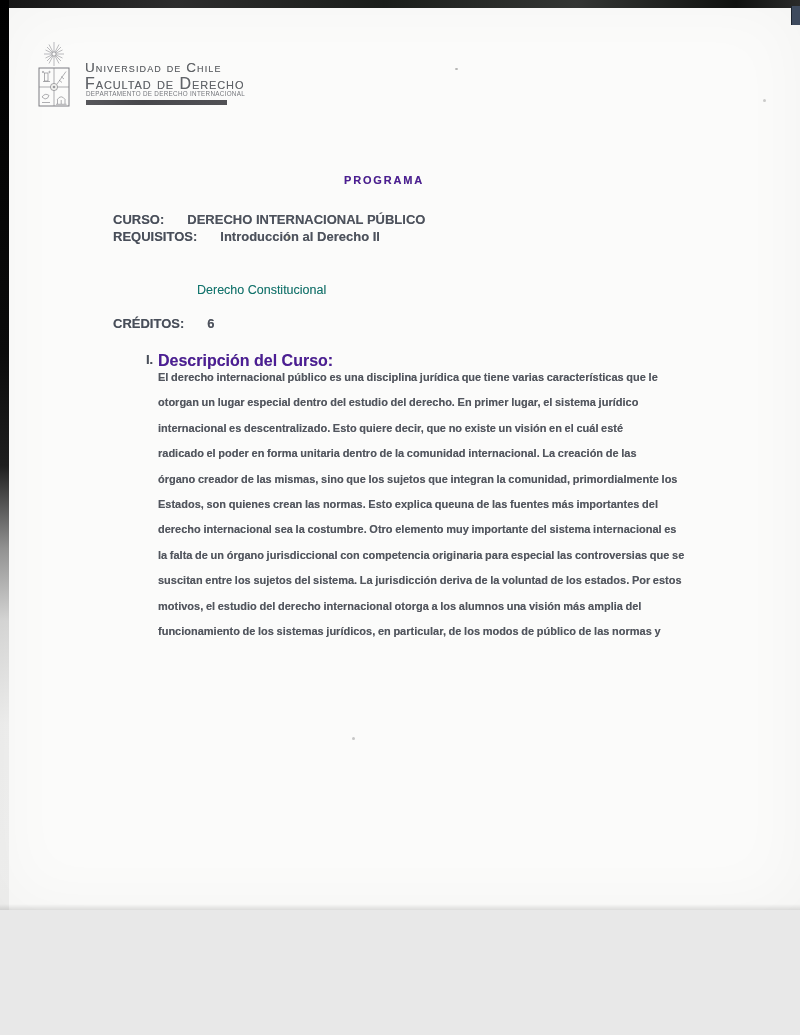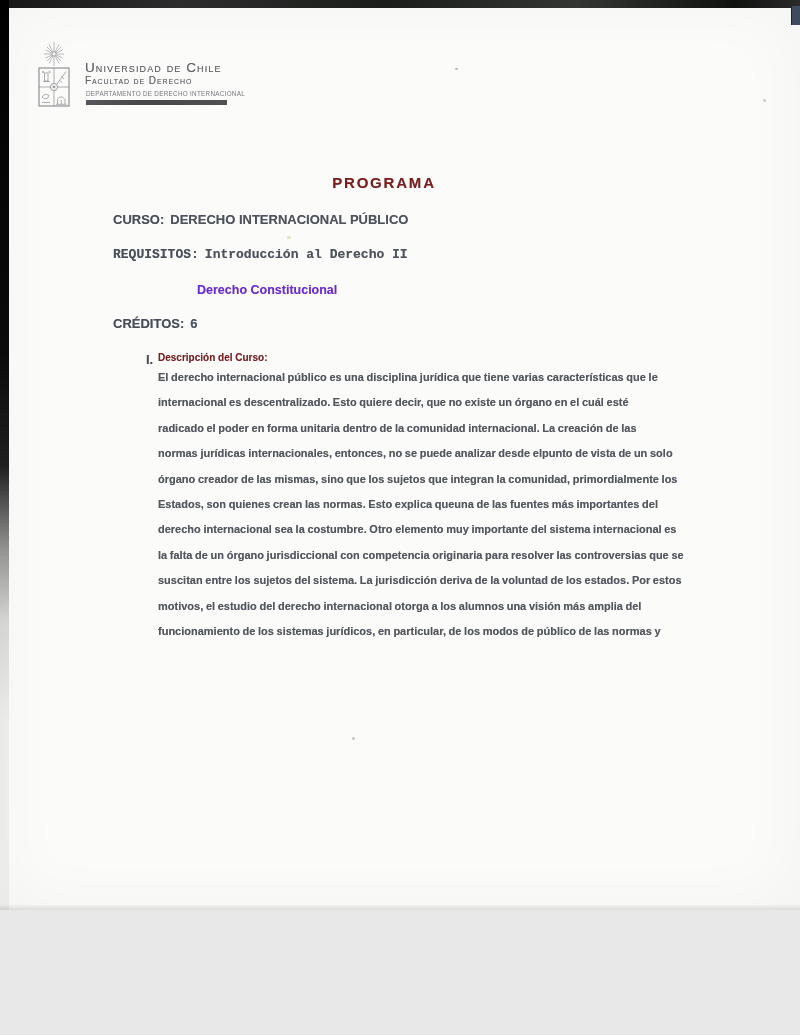--- a/index.html
+++ b/index.html
@@ -32,62 +32,62 @@
   .speck{position:absolute;border-radius:50%;}
   
   .crest{position:absolute;left:36px;top:42px;}
   .univ-name{
     position:absolute;left:85px;top:60px;
     font-variant:small-caps;font-size:13.5px;letter-spacing:1.1px;
     color:#5f6266;text-shadow:0 0 0.5px rgba(95,98,102,0.5);
   }
   .fac-name{
     position:absolute;left:85px;top:75px;
-    font-variant:small-caps;font-size:10px;letter-spacing:0.9px;
+    font-variant:small-caps;font-size:16px;letter-spacing:0.9px;
     color:#606368;text-shadow:0 0 0.5px rgba(96,99,104,0.5);
   }
   .dept-name{
     position:absolute;left:86px;top:90px;
     font-size:6.3px;letter-spacing:0.3px;text-transform:uppercase;
     color:#74767b;
   }
   .header-bar{
     position:absolute;left:86px;top:100px;width:141px;height:5px;
     background:linear-gradient(90deg,#57575b,#47474b 40%,#515155);
   }
   
   .doc-title{
     position:absolute;left:0;right:32px;top:174px;
-    text-align:center;font-size:15px;font-weight:bold;letter-spacing:1.8px;
-    color:#7f1d1d;text-shadow:0 0 0.6px rgba(71,76,85,0.55);
+    text-align:center;font-size:11px;font-weight:bold;letter-spacing:1.8px;
+    color:#4c1d95;text-shadow:0 0 0.6px rgba(71,76,85,0.55);
   }
   .info-line{
     position:absolute;left:113px;
     font-size:13px;font-weight:bold;color:#484e59;
     text-shadow:0 0 0.6px rgba(72,78,89,0.5);
     white-space:nowrap;
   }
-  .info-line .val{margin-left:6px;color:#4d525c;}
+  .info-line .val{margin-left:23px;color:#4d525c;}
   .curso-line{top:212px;}
-  .requisitos-line{top:247px;font-family:Liberation Mono, monospace;}
+  .requisitos-line{top:229px;}
   .req2-line{
     position:absolute;left:197px;top:283px;
-    font-size:12.5px;font-weight:bold;color:#6d28d9;
+    font-size:12.5px;font-weight:normal;color:#0f766e;
     text-shadow:0 0 0.5px rgba(110,112,116,0.45);
     white-space:nowrap;
   }
   .creditos-line{top:316px;text-align:center;}
   .sec-num{
     position:absolute;left:146px;top:352px;
     font-size:13px;font-weight:bold;color:#484e59;
     text-shadow:0 0 0.6px rgba(72,78,89,0.5);
   }
   .sec-title{
     position:absolute;left:158px;top:352px;
-    font-size:10px;font-weight:bold;color:#7f1d1d;
+    font-size:16px;font-weight:bold;color:#4c1d95;
     text-shadow:0 0 0.6px rgba(72,78,89,0.5);
   }
   .paragraph{
     position:absolute;left:158px;top:365px;width:536px;
     font-size:11px;color:#52565e;
     text-shadow:0 0 0.6px rgba(82,86,94,0.55);
   }
   .pline{
     height:25.4px;line-height:25.4px;
     text-align:justify;text-align-last:justify;
@@ -161,25 +161,25 @@
   <div class="req2-line">Derecho Constitucional</div>
   <div class="info-line creditos-line">
     <span>CRÉDITOS:</span><span class="val">6</span>
   </div>
 
   <div class="sec-num">I.</div>
   <div class="sec-title">Descripción del Curso:</div>
 
   <div class="paragraph">
     <div class="pline">El derecho internacional público es una disciplina jurídica que tiene varias características que le</div>
-    <div class="pline">internacional es descentralizado. Esto quiere decir, que no existe un órgano en el cuál esté</div>
+    <div class="pline">otorgan un lugar especial dentro del estudio del derecho. En primer lugar, el sistema jurídico</div>
+    <div class="pline">internacional es descentralizado. Esto quiere decir, que no existe un visión en el cuál esté</div>
     <div class="pline">radicado el poder en forma unitaria dentro de la comunidad internacional. La creación de las</div>
-    <div class="pline">normas jurídicas internacionales, entonces, no se puede analizar desde elpunto de vista de un solo</div>
     <div class="pline">órgano creador de las mismas, sino que los sujetos que integran la comunidad, primordialmente los</div>
     <div class="pline">Estados, son quienes crean las normas. Esto explica queuna de las fuentes más importantes del</div>
     <div class="pline">derecho internacional sea la costumbre. Otro elemento muy importante del sistema internacional es</div>
-    <div class="pline">la falta de un órgano jurisdiccional con competencia originaria para resolver las controversias que se</div>
+    <div class="pline">la falta de un órgano jurisdiccional con competencia originaria para especial las controversias que se</div>
     <div class="pline">suscitan entre los sujetos del sistema. La jurisdicción deriva de la voluntad de los estados. Por estos</div>
     <div class="pline">motivos, el estudio del derecho internacional otorga a los alumnos una visión más amplia del</div>
     <div class="pline">funcionamiento de los sistemas jurídicos, en particular, de los modos de público de las normas y</div>
   </div>
 
 </div>
 
 </body></html>

